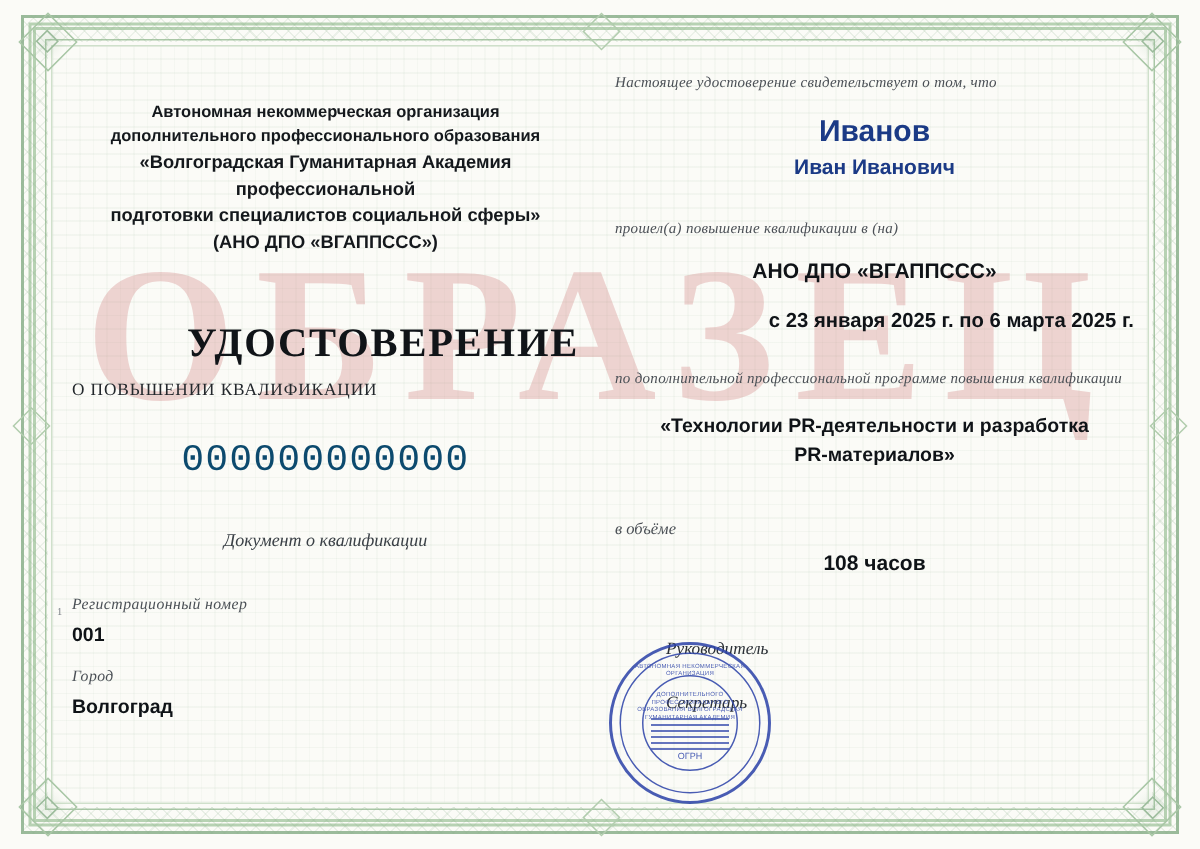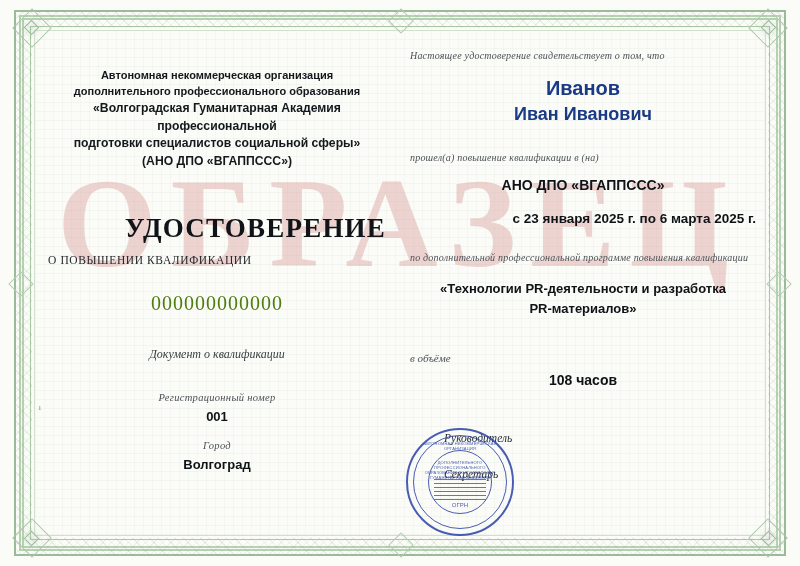--- a/index.html
+++ b/index.html
@@ -173,36 +173,36 @@
   .doc-subtitle {
     margin-top: 10px;
     font-family: "Liberation Serif", serif;
     font-size: 11.5px;
     letter-spacing: 0.6px;
     color: #23282c;
   }
   .doc-number {
     text-align: center;
     margin-top: 26px;
-    font-family: Liberation Serif, serif;
-    font-size: 20px;
+    font-family: Liberation Mono, monospace;
+    font-size: 25px;
     letter-spacing: 1px;
-    color: #4d7c0f;
+    color: #0c4a6e;
   }
   .doc-kind {
     text-align: center;
     margin-top: 32px;
     font-family: "Liberation Serif", serif;
     font-style: italic;
     font-size: 12px;
     color: #3a4046;
   }
 
   .field-block {
-    text-align: center;
+    text-align: left;
     margin-top: 30px;
   }
   .field-label {
     font-family: "Liberation Serif", serif;
     font-style: italic;
     font-size: 10.5px;
     color: #4b5056;
     letter-spacing: 0.3px;
   }
   .field-value {
@@ -226,21 +226,21 @@
   .holder-name {
     text-align: center;
     font-family: "Liberation Sans", sans-serif;
     font-weight: bold;
     font-size: 20px;
     color: #1b3a86;
     margin-top: 14px;
     line-height: 1.35;
   }
   .holder-name .surname { display: block; }
-  .holder-name .patronymic { display: block; font-size: 18px; }
+  .holder-name .patronymic { display: block; font-size: 14px; }
 
   .r-gap-1 { height: 26px; }
   .org-short {
     text-align: center;
     font-family: "Liberation Sans", sans-serif;
     font-weight: bold;
     font-size: 14px;
     color: #0f1317;
     margin-top: 14px;
   }

